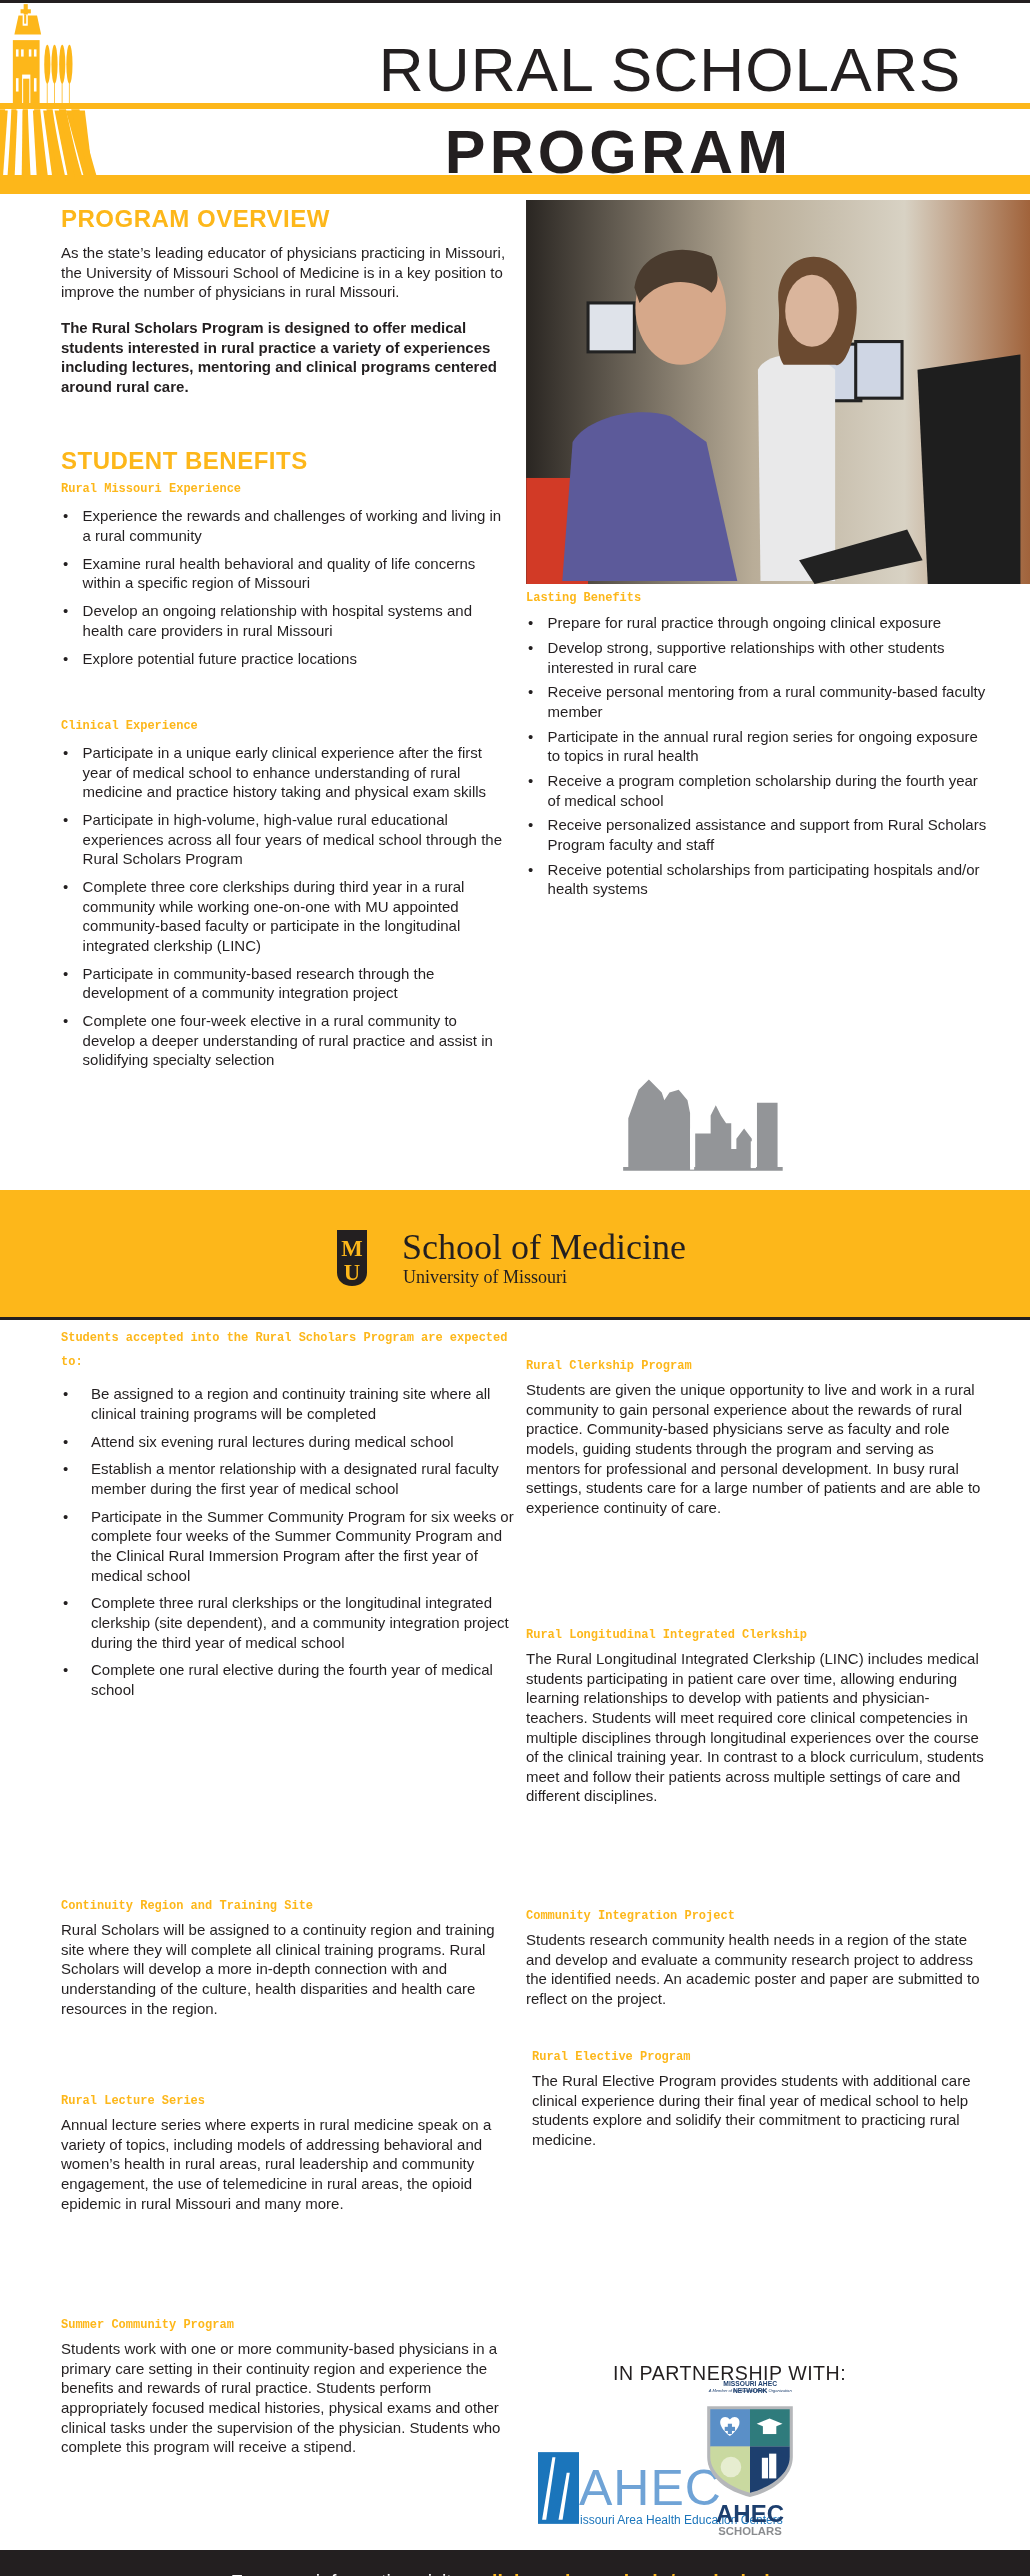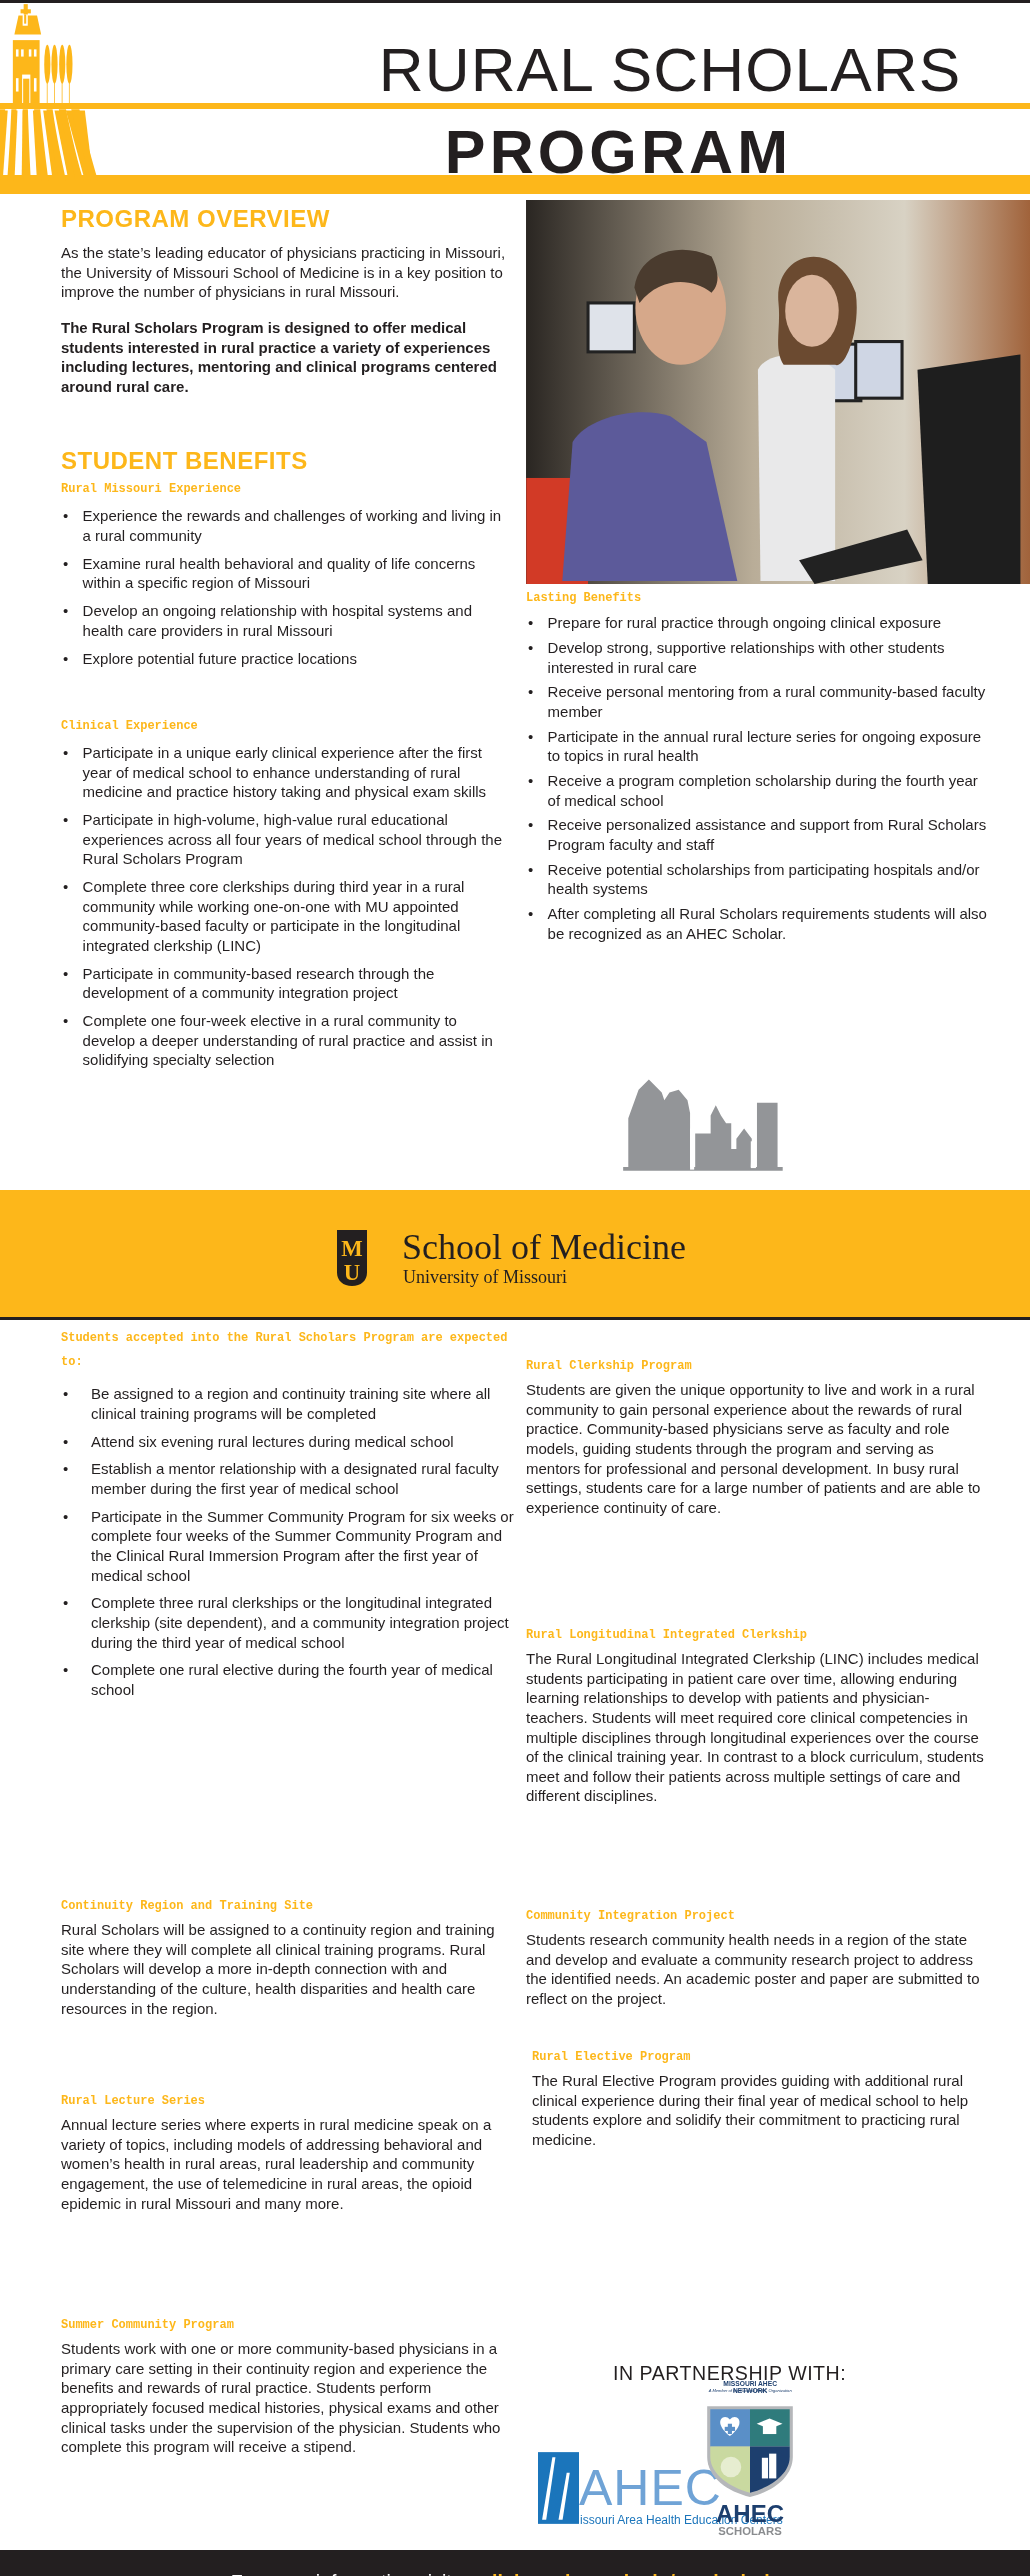--- a/index.html
+++ b/index.html
@@ -155,25 +155,24 @@
     <polygon points="530,700 740,640 770,700 560,746" fill="#222"></polygon>
   </svg>
 </div>
 
 <div class="abs" style="left:526px;top:591px;width:464px;">
   <div class="h-sub">Lasting Benefits</div>
   <ul class="bl tight" style="margin-top:8.2px;">
     <li>Prepare for rural practice through ongoing clinical exposure</li>
     <li>Develop strong, supportive relationships with other students interested in rural care</li>
     <li>Receive personal mentoring from a rural community-based faculty member</li>
-    <li>Participate in the annual rural lecture series for ongoing exposure to topics in rural health</li>
+    <li>Participate in the annual rural region series for ongoing exposure to topics in rural health</li>
     <li>Receive a program completion scholarship during the fourth year of medical school</li>
     <li>Receive personalized assistance and support from Rural Scholars Program faculty and staff</li>
     <li>Receive potential scholarships from participating hospitals and/or health systems</li>
-    <li>After completing all Rural Scholars requirements students will also be recognized as an AHEC Scholar.</li>
   </ul>
 </div>
 
 <svg class="abs" style="left:618px;top:1051px;" width="175" height="124" viewBox="0 0 340 240">
   <g fill="#939598">
     <polygon points="10,230 10,225 20,225 20,130 40,75 60,55 85,80 90,95 100,80 118,75 135,95 140,120 140,225 150,225 150,160 180,160 180,125 190,105 200,125 210,140 220,140 220,190 230,190 230,170 245,150 260,170 258,225 270,225 270,100 310,100 310,225 320,225 320,232 10,232"></polygon>
   </g>
   <rect x="140" y="150" width="8" height="80" fill="#fff"></rect>
   <rect x="258" y="175" width="10" height="52" fill="#fff"></rect>
 </svg>
@@ -224,21 +223,21 @@
   <p class="para" style="margin-top:7.2px;">The Rural Longitudinal Integrated Clerkship (LINC) includes medical students participating in patient care over time, allowing enduring learning relationships to develop with patients and physician-teachers. Students will meet required core clinical competencies in multiple disciplines through longitudinal experiences over the course of the clinical training year. In contrast to a block curriculum, students meet and follow their patients across multiple settings of care and different disciplines.</p>
 </div>
 
 <div class="abs" style="left:526px;top:1909px;width:464px;">
   <div class="h-sub">Community Integration Project</div>
   <p class="para" style="margin-top:7.2px;">Students research community health needs in a region of the state and develop and evaluate a community research project to address the identified needs. An academic poster and paper are submitted to reflect on the project.</p>
 </div>
 
 <div class="abs" style="left:526px;top:2050px;width:464px;margin-left:6px;">
   <div class="h-sub">Rural Elective Program</div>
-  <p class="para" style="margin-top:7.2px;">The Rural Elective Program provides guiding with additional rural clinical experience during their final year of medical school to help students explore and solidify their commitment to practicing rural medicine.</p>
+  <p class="para" style="margin-top:7.2px;">The Rural Elective Program provides students with additional care clinical experience during their final year of medical school to help students explore and solidify their commitment to practicing rural medicine.</p>
 </div>
 
 <div id="partner-label" class="abs">IN PARTNERSHIP WITH:</div>
 
 <div class="abs" style="left:538px;top:2452px;width:134px;height:72px;">
   <svg class="abs" style="left:0;top:0;" width="41" height="72" viewBox="0 0 80 140">
     <rect x="0" y="0" width="80" height="140" fill="#1b75bb"></rect>
     <polygon points="8,132 28,10 34,10 16,132" fill="#fff"></polygon>
     <polygon points="40,132 56,40 62,40 48,132" fill="#fff"></polygon>
   </svg>

